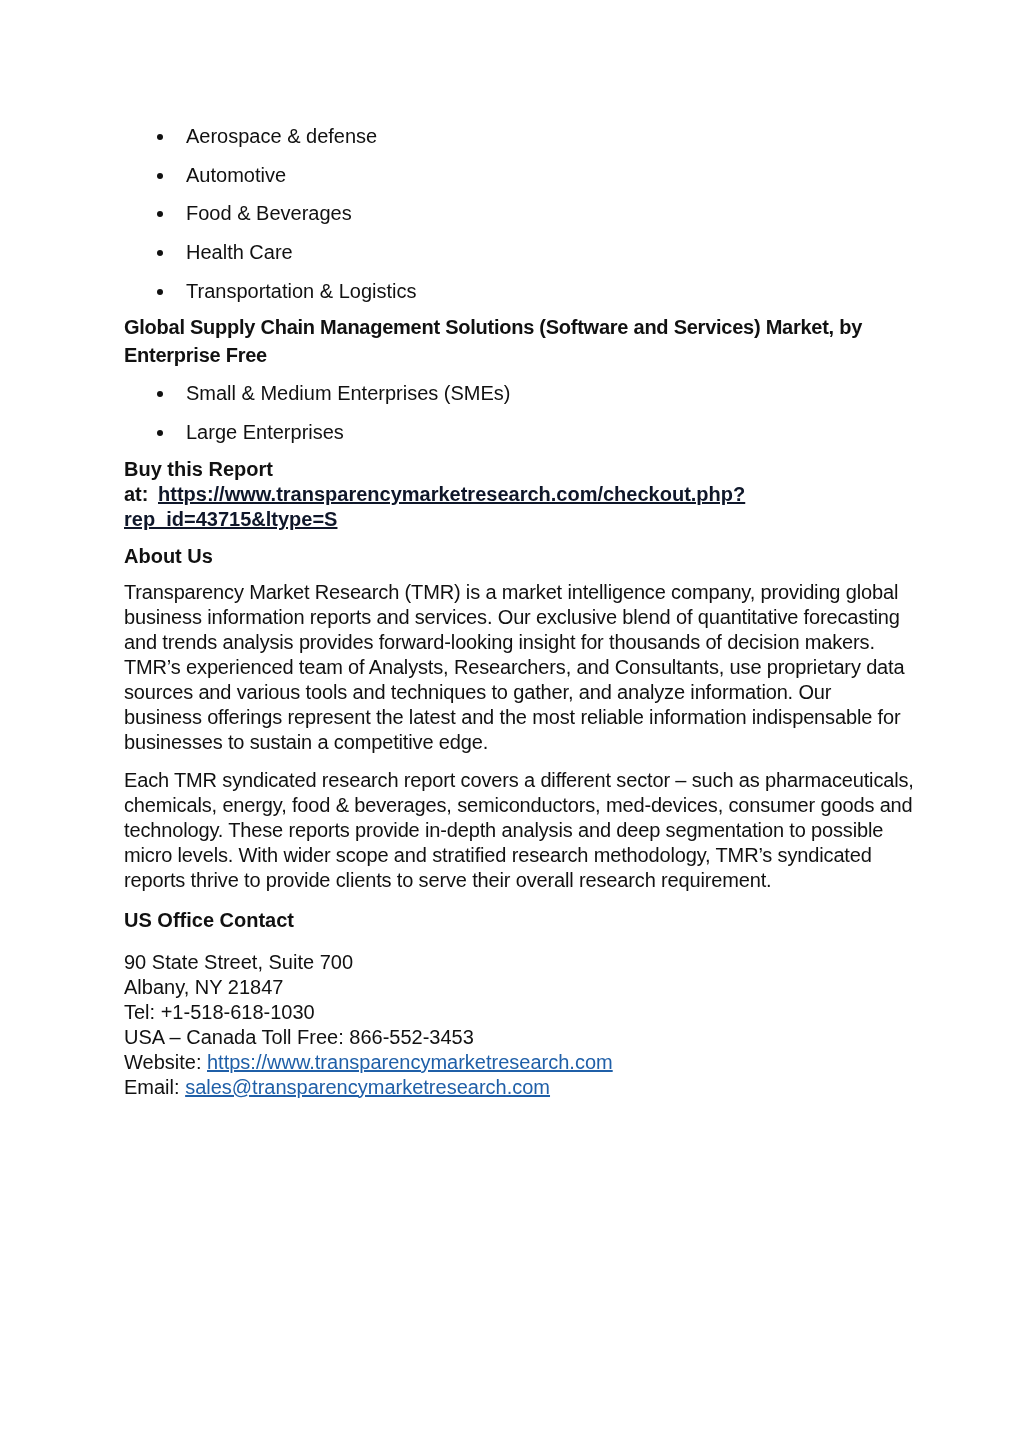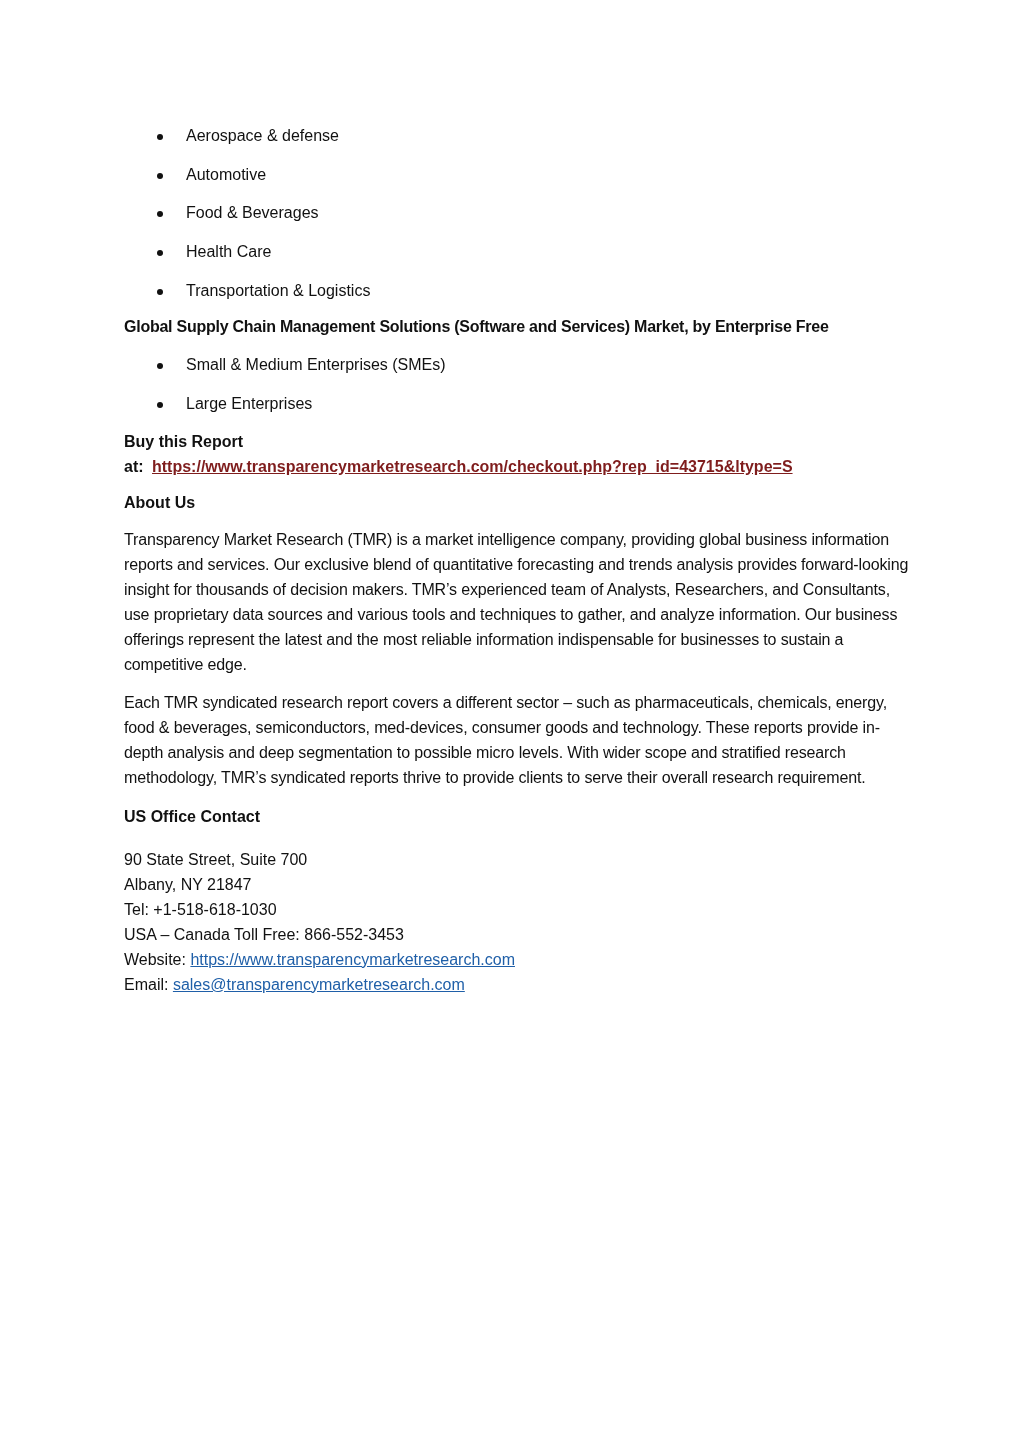--- a/index.html
+++ b/index.html
@@ -1,29 +1,29 @@
 <!DOCTYPE html>
 <html><head>
   <meta charset="utf-8">
   <style>
     html, body { margin: 0; padding: 0; background: #ffffff; }
     body { width: 1023px; height: 1448px; position: relative; overflow: hidden; }
     .page {
       position: absolute; left: 124px; top: 122px; width: 790px;
-      font-family: "Liberation Sans", sans-serif; font-size: 16px; color: #111111;
+      font-family: "Liberation Sans", sans-serif; font-size: 20px; color: #111111;
     }
     ul.bullets { list-style: none; margin: 0; padding: 0; }
     ul.bullets li { position: relative; height: 38.7px; line-height: 28px; padding-left: 62px; }
     ul.bullets li .dot {
       position: absolute; left: 33px; top: 12px; width: 6px; height: 6px; border-radius: 50%; background: #111;
     }
     .heading { font-weight: bold; line-height: 28px; }
     .h-enterprise { margin-top: -2px; margin-bottom: 10px; letter-spacing: -0.25px; }
     .buy { line-height: 25px; margin-top: 0; }
-    .buy .link { color: #7f1d1d; text-decoration: underline; margin-left: 4px; }
+    .buy .link { color: #0f172a; text-decoration: underline; margin-left: 4px; }
     .h-about { margin-top: 10px; margin-bottom: 10px; }
     p.para { margin: 0 0 13px 0; line-height: 25px; letter-spacing: -0.15px; }
     .h-us { margin-top: 1px; margin-bottom: 16px; }
     .contact div { line-height: 25px; }
     a.link { color: #1f5fa8; text-decoration: underline; }
   </style>
 </head>
 <body>
 
 <div class="page">

